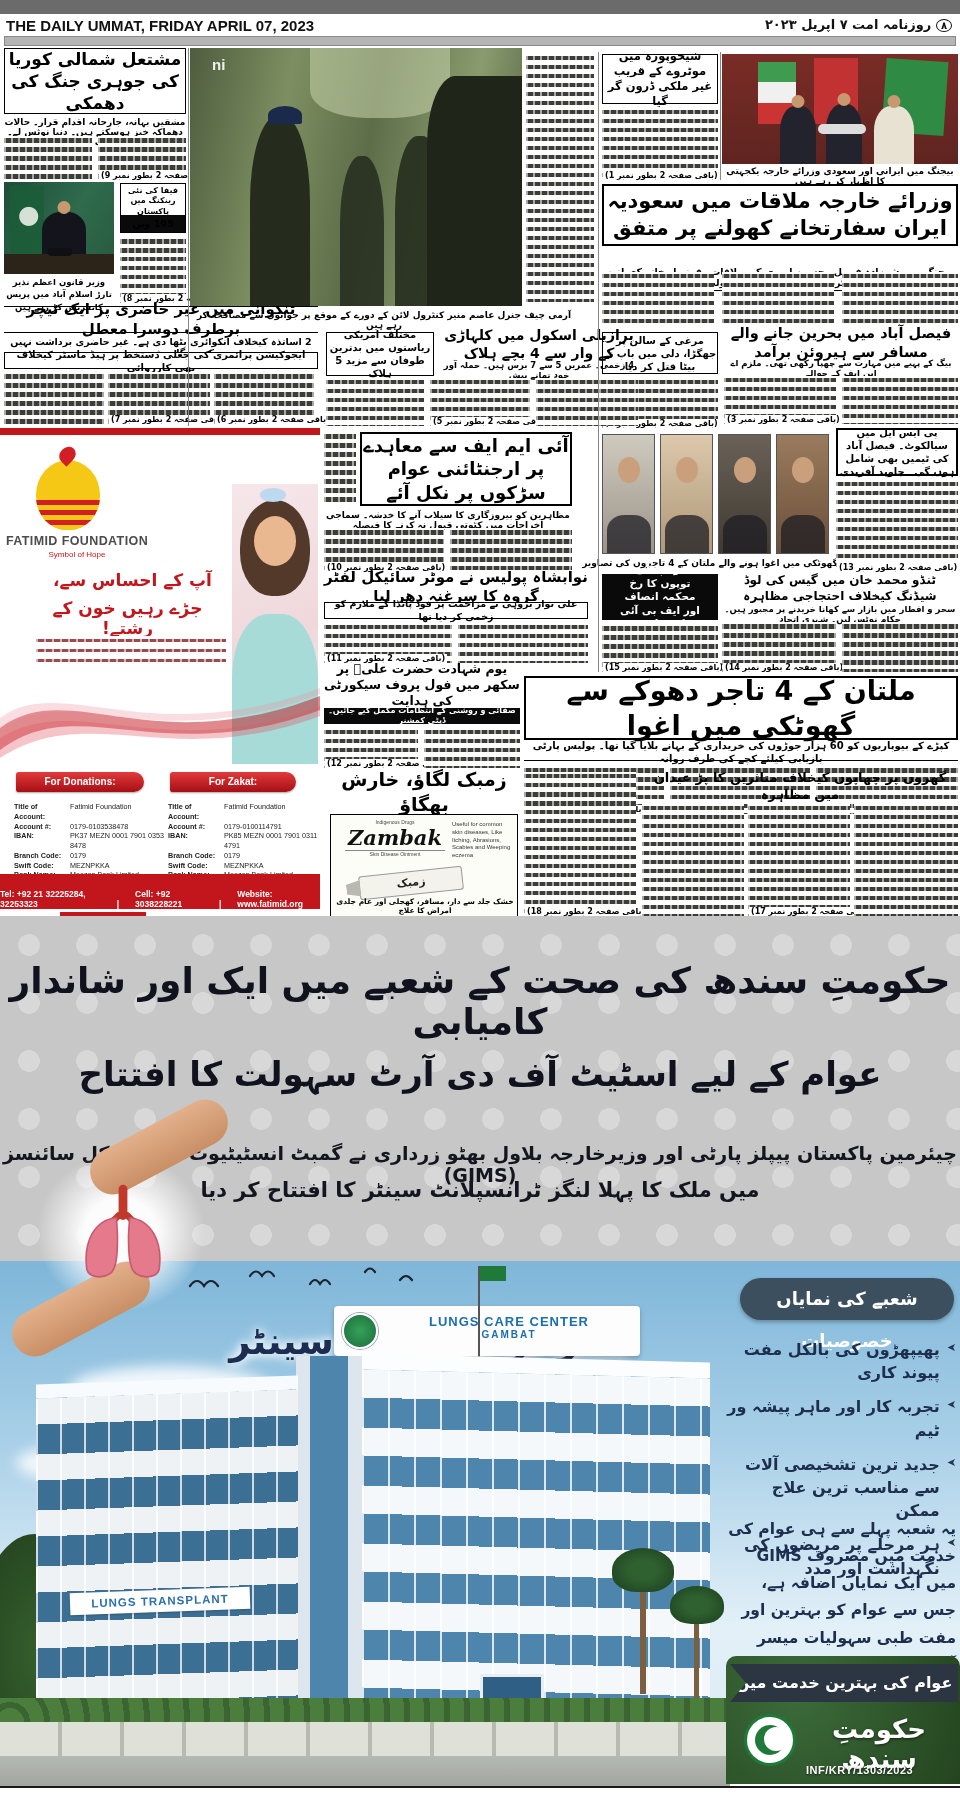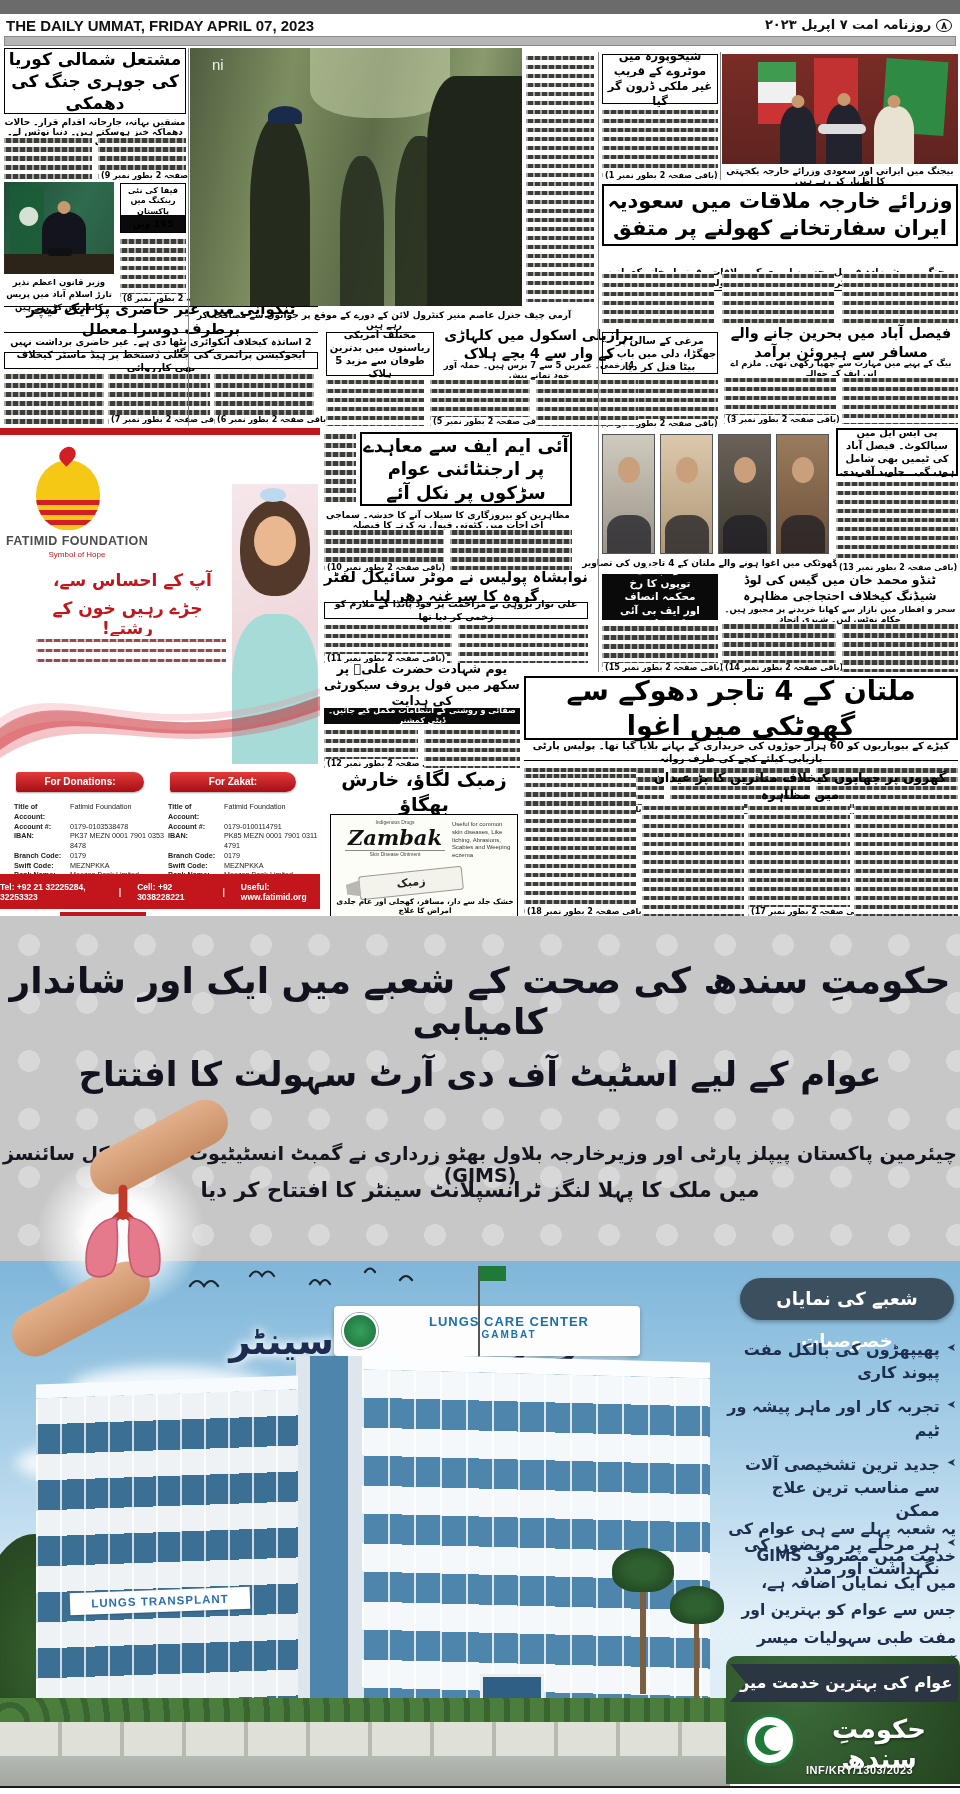--- a/index.html
+++ b/index.html
@@ -82,21 +82,21 @@
       <span class="pr">(باقی صفحہ 2 بطور نمبر 6)</span>
     </div>
 
   <div class="a face" style="left:190px;top:34px;width:332px;height:258px;background:linear-gradient(100deg,#4f5d3f,#7d8f61 28%,#5d6d49 52%,#8a9c6e 78%,#535f41)">
     <div class="a" style="left:120px;top:0;width:140px;height:70px;background:#c9d4ab;opacity:.55;border-radius:0 0 40% 40%"></div>
     <div class="a sol" style="left:60px;width:60px;height:190px"></div>
     <div class="a sol" style="left:150px;width:44px;height:150px;opacity:.85"></div>
     <div class="a sol" style="left:205px;width:50px;height:170px;opacity:.9"></div>
     <div class="a sol" style="right:0;width:95px;height:230px;border-radius:30% 0 0 0;background:#1f2518"></div>
     <div class="a" style="left:78px;top:58px;width:34px;height:18px;background:#1a2a4a;border-radius:50% 50% 10% 10%"></div>
-    <span class="a" style="left:22px;top:8px;color:#fff;font-size:15px;font-weight:normal;opacity:.9">ni</span>
+    <span class="a" style="left:22px;top:8px;color:#fff;font-size:15px;font-weight:bold;opacity:.9">ni</span>
   </div>
   <div class="a ur cap" style="left:196px;top:296px;width:376px;font-size:9px">آرمی چیف جنرل عاصم منیر کنٹرول لائن کے دورے کے موقع پر جوانوں سے مصافحہ کر رہے ہیں</div>
 
   <div class="a sim" style="left:526px;top:40px;width:68px;height:248px"></div>
 
   <div class="a ur hl bx1" style="left:602px;top:40px;width:116px;height:50px;font-size:11.5px">شیخوپورہ میں موٹروے کے قریب غیر ملکی ڈرون گر گیا</div>
   <div class="a sim" style="left:602px;top:94px;width:116px;height:72px">
       <span class="pr">(باقی صفحہ 2 بطور نمبر 1)</span>
     </div>
 
@@ -304,26 +304,26 @@
       <div class="row">
           <span class="lb">Bank Name:</span>
           <span>Meezan Bank Limited</span>
         </div>
       <div class="row">
           <span class="lb">Branch name:</span>
           <span>Soldier Bazar</span>
         </div>
     </div>
 
-    <div class="a" style="left:0;top:446px;width:320px;height:35px;background:#c3161c;color:#fff;display:flex;align-items:center;justify-content:center;gap:16px;font-size:8.5px;font-weight:bold">
+    <div class="a" style="left:0;top:446px;width:320px;height:35px;background:#c3161c;color:#fff;display:flex;align-items:flex-end;justify-content:center;gap:16px;font-size:8.5px;font-weight:bold">
       <span>Tel: +92 21 32225284, 32253323</span>
         <span>|</span>
       <span>Cell: +92 3038228221</span>
         <span>|</span>
-      <span>Useful: www.fatimid.org</span>
+      <span>Website: www.fatimid.org</span>
     </div>
   </div>
 
   <div class="a" style="left:60px;top:898px;width:86px;height:5px;background:#c3161c"></div>
   <div class="a" style="left:0;top:902px;width:960px;height:345px;background-color:#c7c7c7;background-image:radial-gradient(circle,rgba(255,255,255,.3) 26%,rgba(0,0,0,0) 27%);background-size:58px 58px"></div>
 
   <div class="a ur" style="left:0;top:946px;width:960px;text-align:center;font-size:36px;font-weight:bold;color:#12121f">حکومتِ سندھ کی صحت کے شعبے میں ایک اور شاندار کامیابی</div>
   <div class="a ur" style="left:0;top:1040px;width:960px;text-align:center;font-size:34px;font-weight:bold;color:#12121f">عوام کے لیے اسٹیٹ آف دی آرٹ سہولت کا افتتاح</div>
   <div class="a ur" style="left:0;top:1128px;width:960px;text-align:center;font-size:19px;font-weight:bold;color:#15151f">چیئرمین پاکستان پیپلز پارٹی اور وزیرخارجہ بلاول بھٹو زرداری نے گمبٹ انسٹیٹیوٹ آف میڈیکل سائنسز (GIMS)</div>
   <div class="a ur" style="left:0;top:1164px;width:960px;text-align:center;font-size:21px;font-weight:bold;color:#15151f">میں ملک کا پہلا لنگز ٹرانسپلانٹ سینٹر کا افتتاح کر دیا</div>

